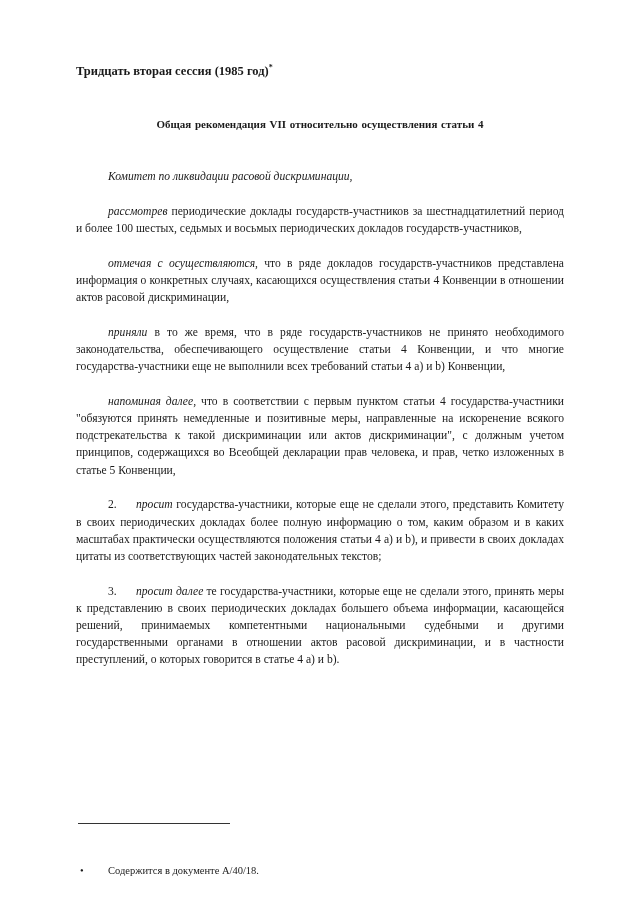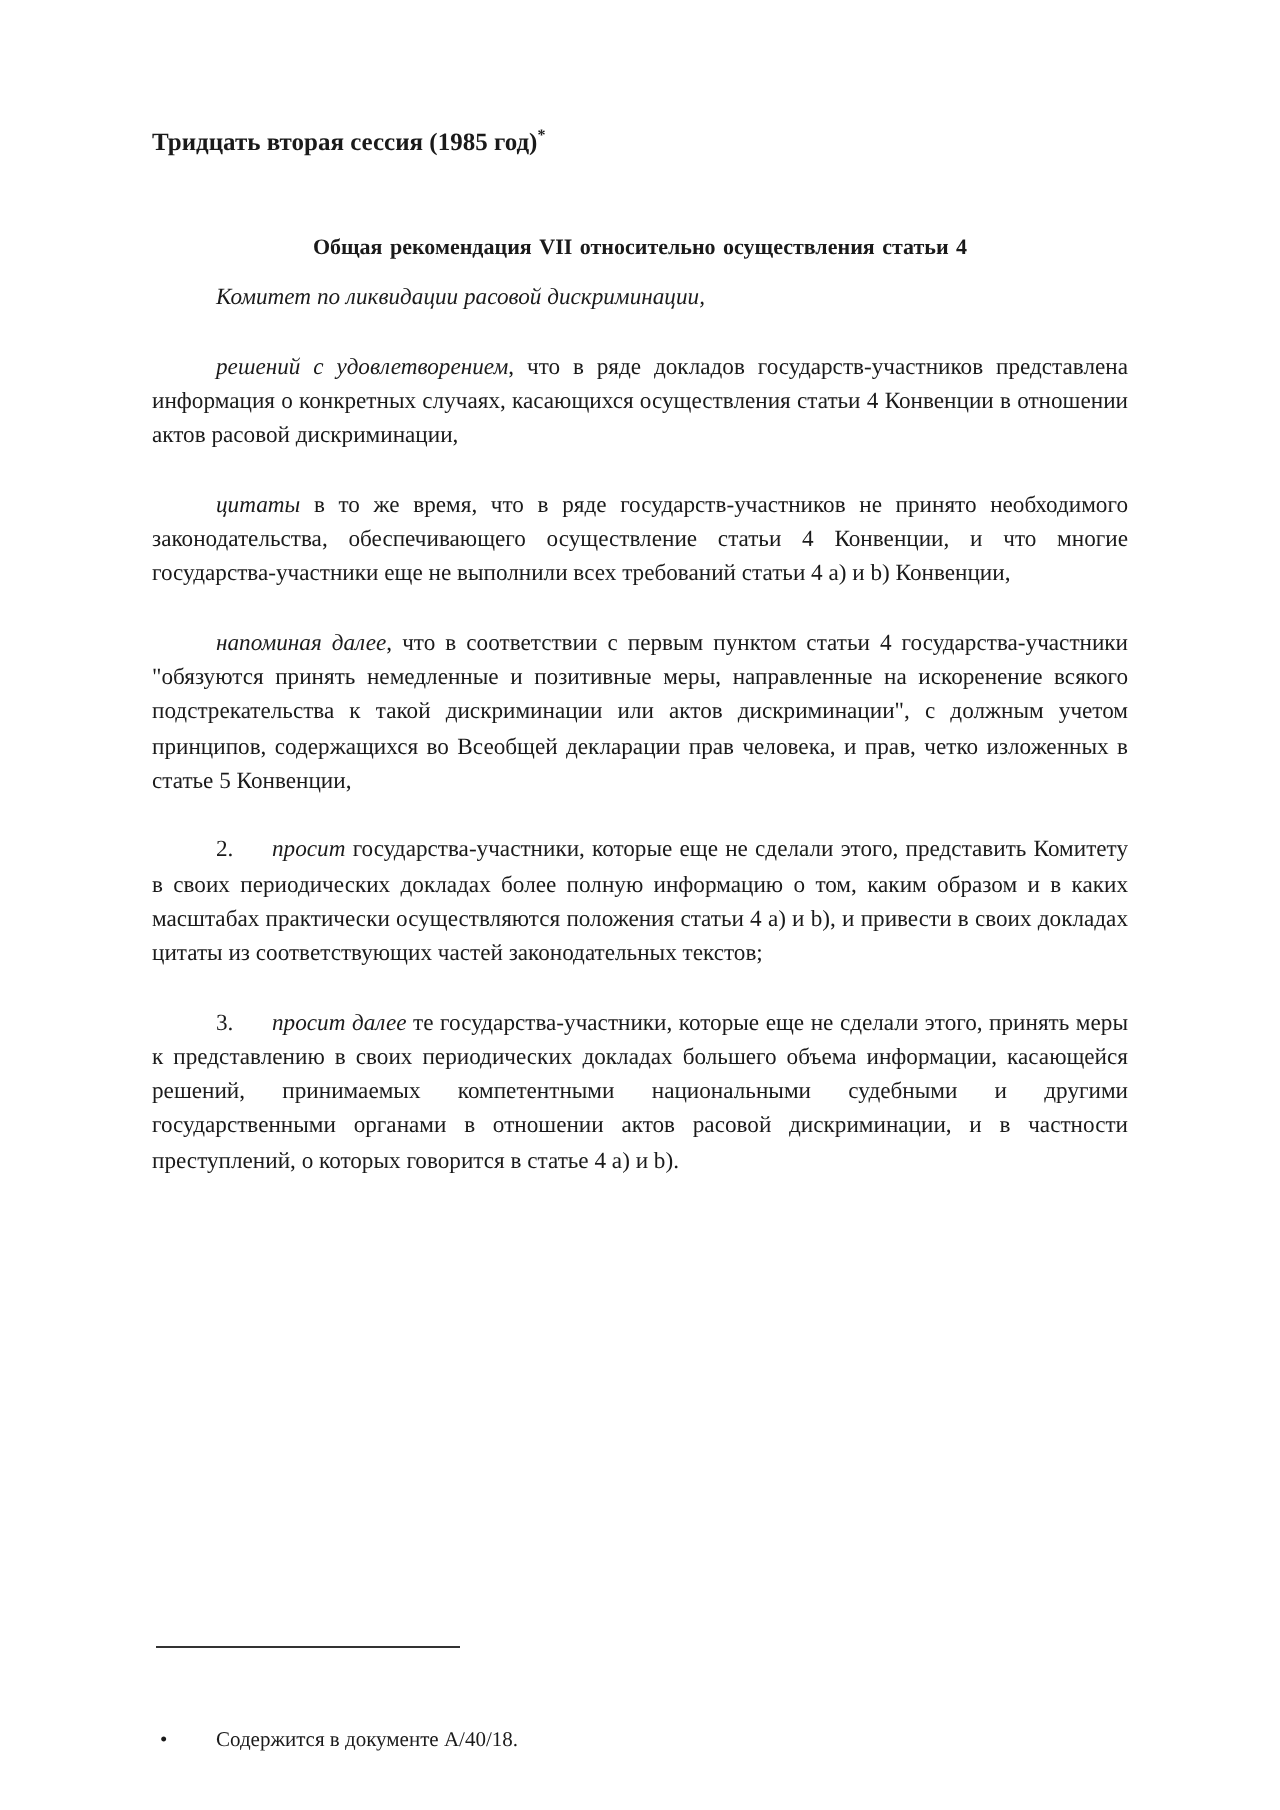--- a/index.html
+++ b/index.html
@@ -41,21 +41,21 @@
       left: 0;
       width: 488px;
       text-align: center;
       font-weight: bold;
       font-size: 11px;
       line-height: 18px;
       word-spacing: 1px;
     }
     .body-text {
       position: absolute;
-      top: 140px;
+      top: 168px;
       left: 0;
       width: 488px;
       font-size: 11.6px;
       line-height: 17.2px;
     }
     .para {
       margin: 0 0 17.5px 0;
       text-align: justify;
       text-indent: 32px;
     }
@@ -93,25 +93,26 @@
 <body>
 
 <div class="page">
   <div class="session-title"><span>Тридцать вторая сессия (1985 год)</span><sup>*</sup></div>
 
   <div class="rec-title">Общая рекомендация VII относительно осуществления статьи 4</div>
 
   <div class="body-text">
     <p class="para"><i>Комитет по ликвидации расовой дискриминации,</i></p>
 
+    <p class="para"><i>рассмотрев</i><span> периодические доклады государств-участников за шестнадцатилетний период и более 100 шестых, седьмых и восьмых периодических докладов государств-участников,</span></p>
 
 
-    <p class="para"><i>решений с удовлетворением</i><span>, что в ряде докладов государств-участников представлена информация о конкретных случаях, касающихся осуществления статьи 4 Конвенции в отношении актов расовой дискриминации,</span></p>
+    <p class="para"><i>отмечая с осуществляются</i><span>, что в ряде докладов государств-участников представлена информация о конкретных случаях, касающихся осуществления статьи 4 Конвенции в отношении актов расовой дискриминации,</span></p>
 
-    <p class="para"><i>цитаты</i><span> в то же время, что в ряде государств-участников не принято необходимого законодательства, обеспечивающего осуществление статьи 4 Конвенции, и что многие государства-участники еще не выполнили всех требований статьи 4 a) и b) Конвенции,</span></p>
+    <p class="para"><i>приняли</i><span> в то же время, что в ряде государств-участников не принято необходимого законодательства, обеспечивающего осуществление статьи 4 Конвенции, и что многие государства-участники еще не выполнили всех требований статьи 4 a) и b) Конвенции,</span></p>
 
     <p class="para"><i>напоминая далее</i><span>, что в соответствии с первым пунктом статьи 4 государства-участники "обязуются принять немедленные и позитивные меры, направленные на искоренение всякого подстрекательства к такой дискриминации или актов дискриминации", с должным учетом принципов, содержащихся во Всеобщей декларации прав человека, и прав, четко изложенных в статье 5 Конвенции,</span></p>
 
 
 
     <p class="para numbered"><span class="num">2.</span><i>просит</i><span> государства-участники, которые еще не сделали этого, представить Комитету в своих периодических докладах более полную информацию о том, каким образом и в каких масштабах практически осуществляются положения статьи 4 a) и b), и привести в своих докладах цитаты из соответствующих частей законодательных текстов;</span></p>
 
     <p class="para numbered"><span class="num">3.</span><i>просит далее</i><span> те государства-участники, которые еще не сделали этого, принять меры к представлению в своих периодических докладах большего объема информации, касающейся решений, принимаемых компетентными национальными судебными и другими государственными органами в отношении актов расовой дискриминации, и в частности преступлений, о которых говорится в статье 4 a) и b).</span></p>
   </div>
 </div>

